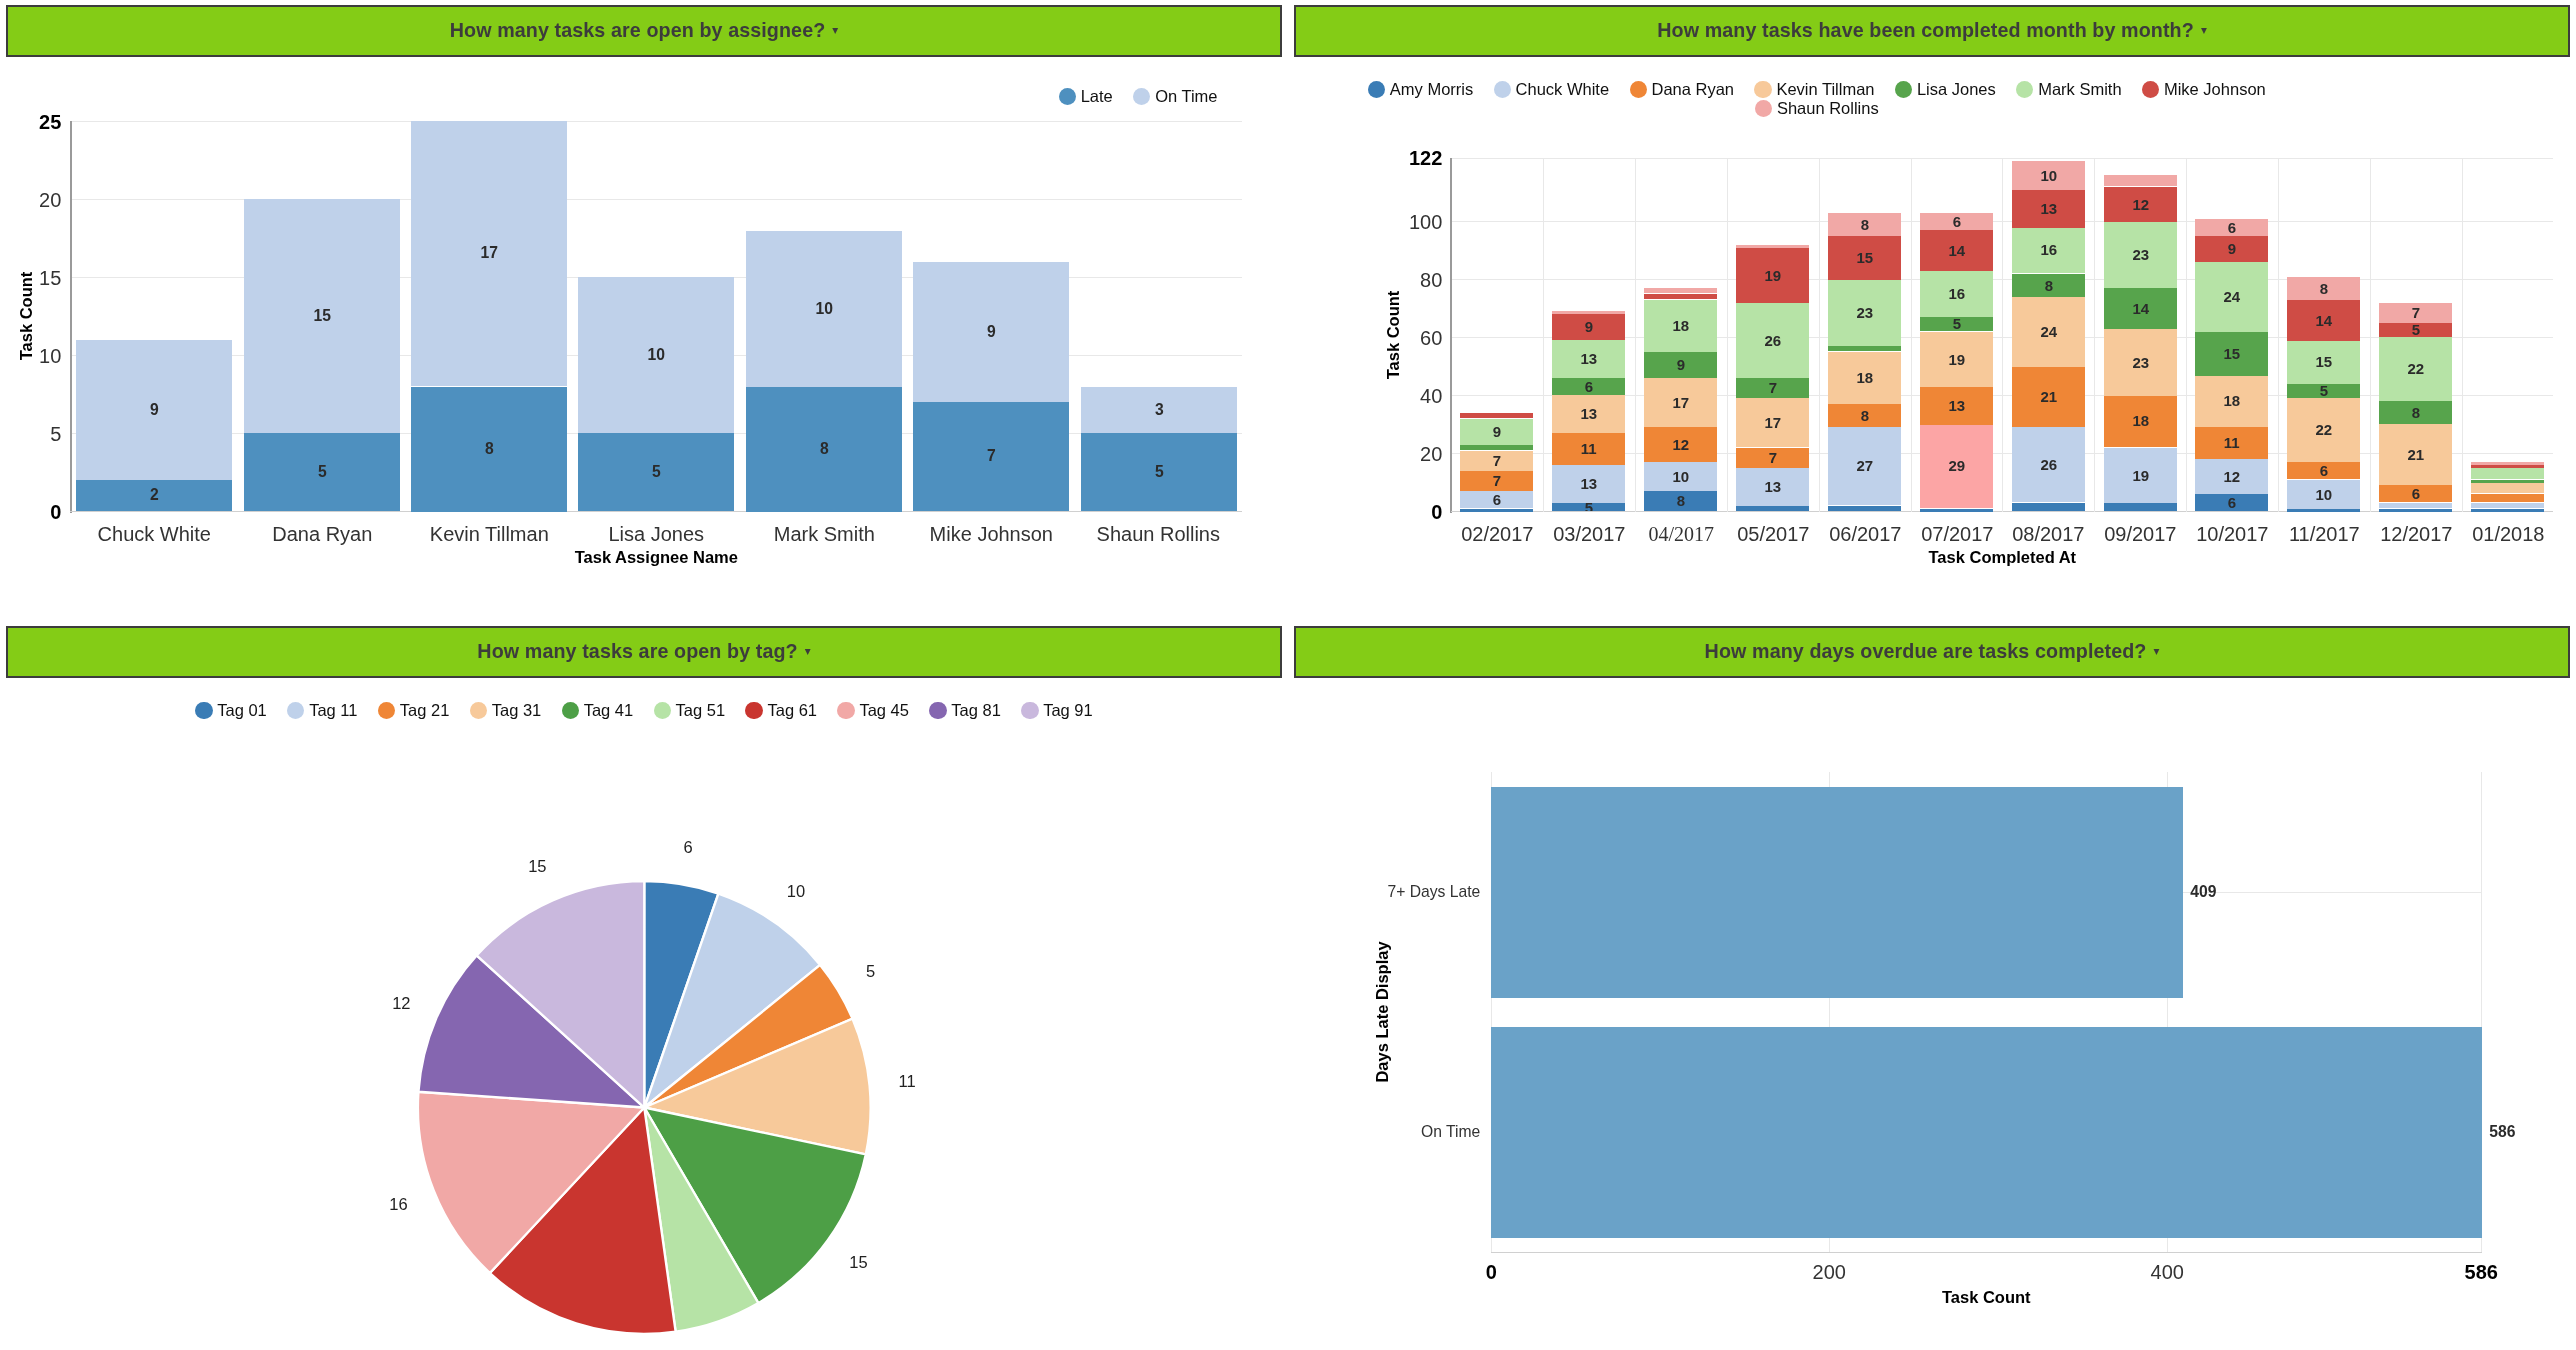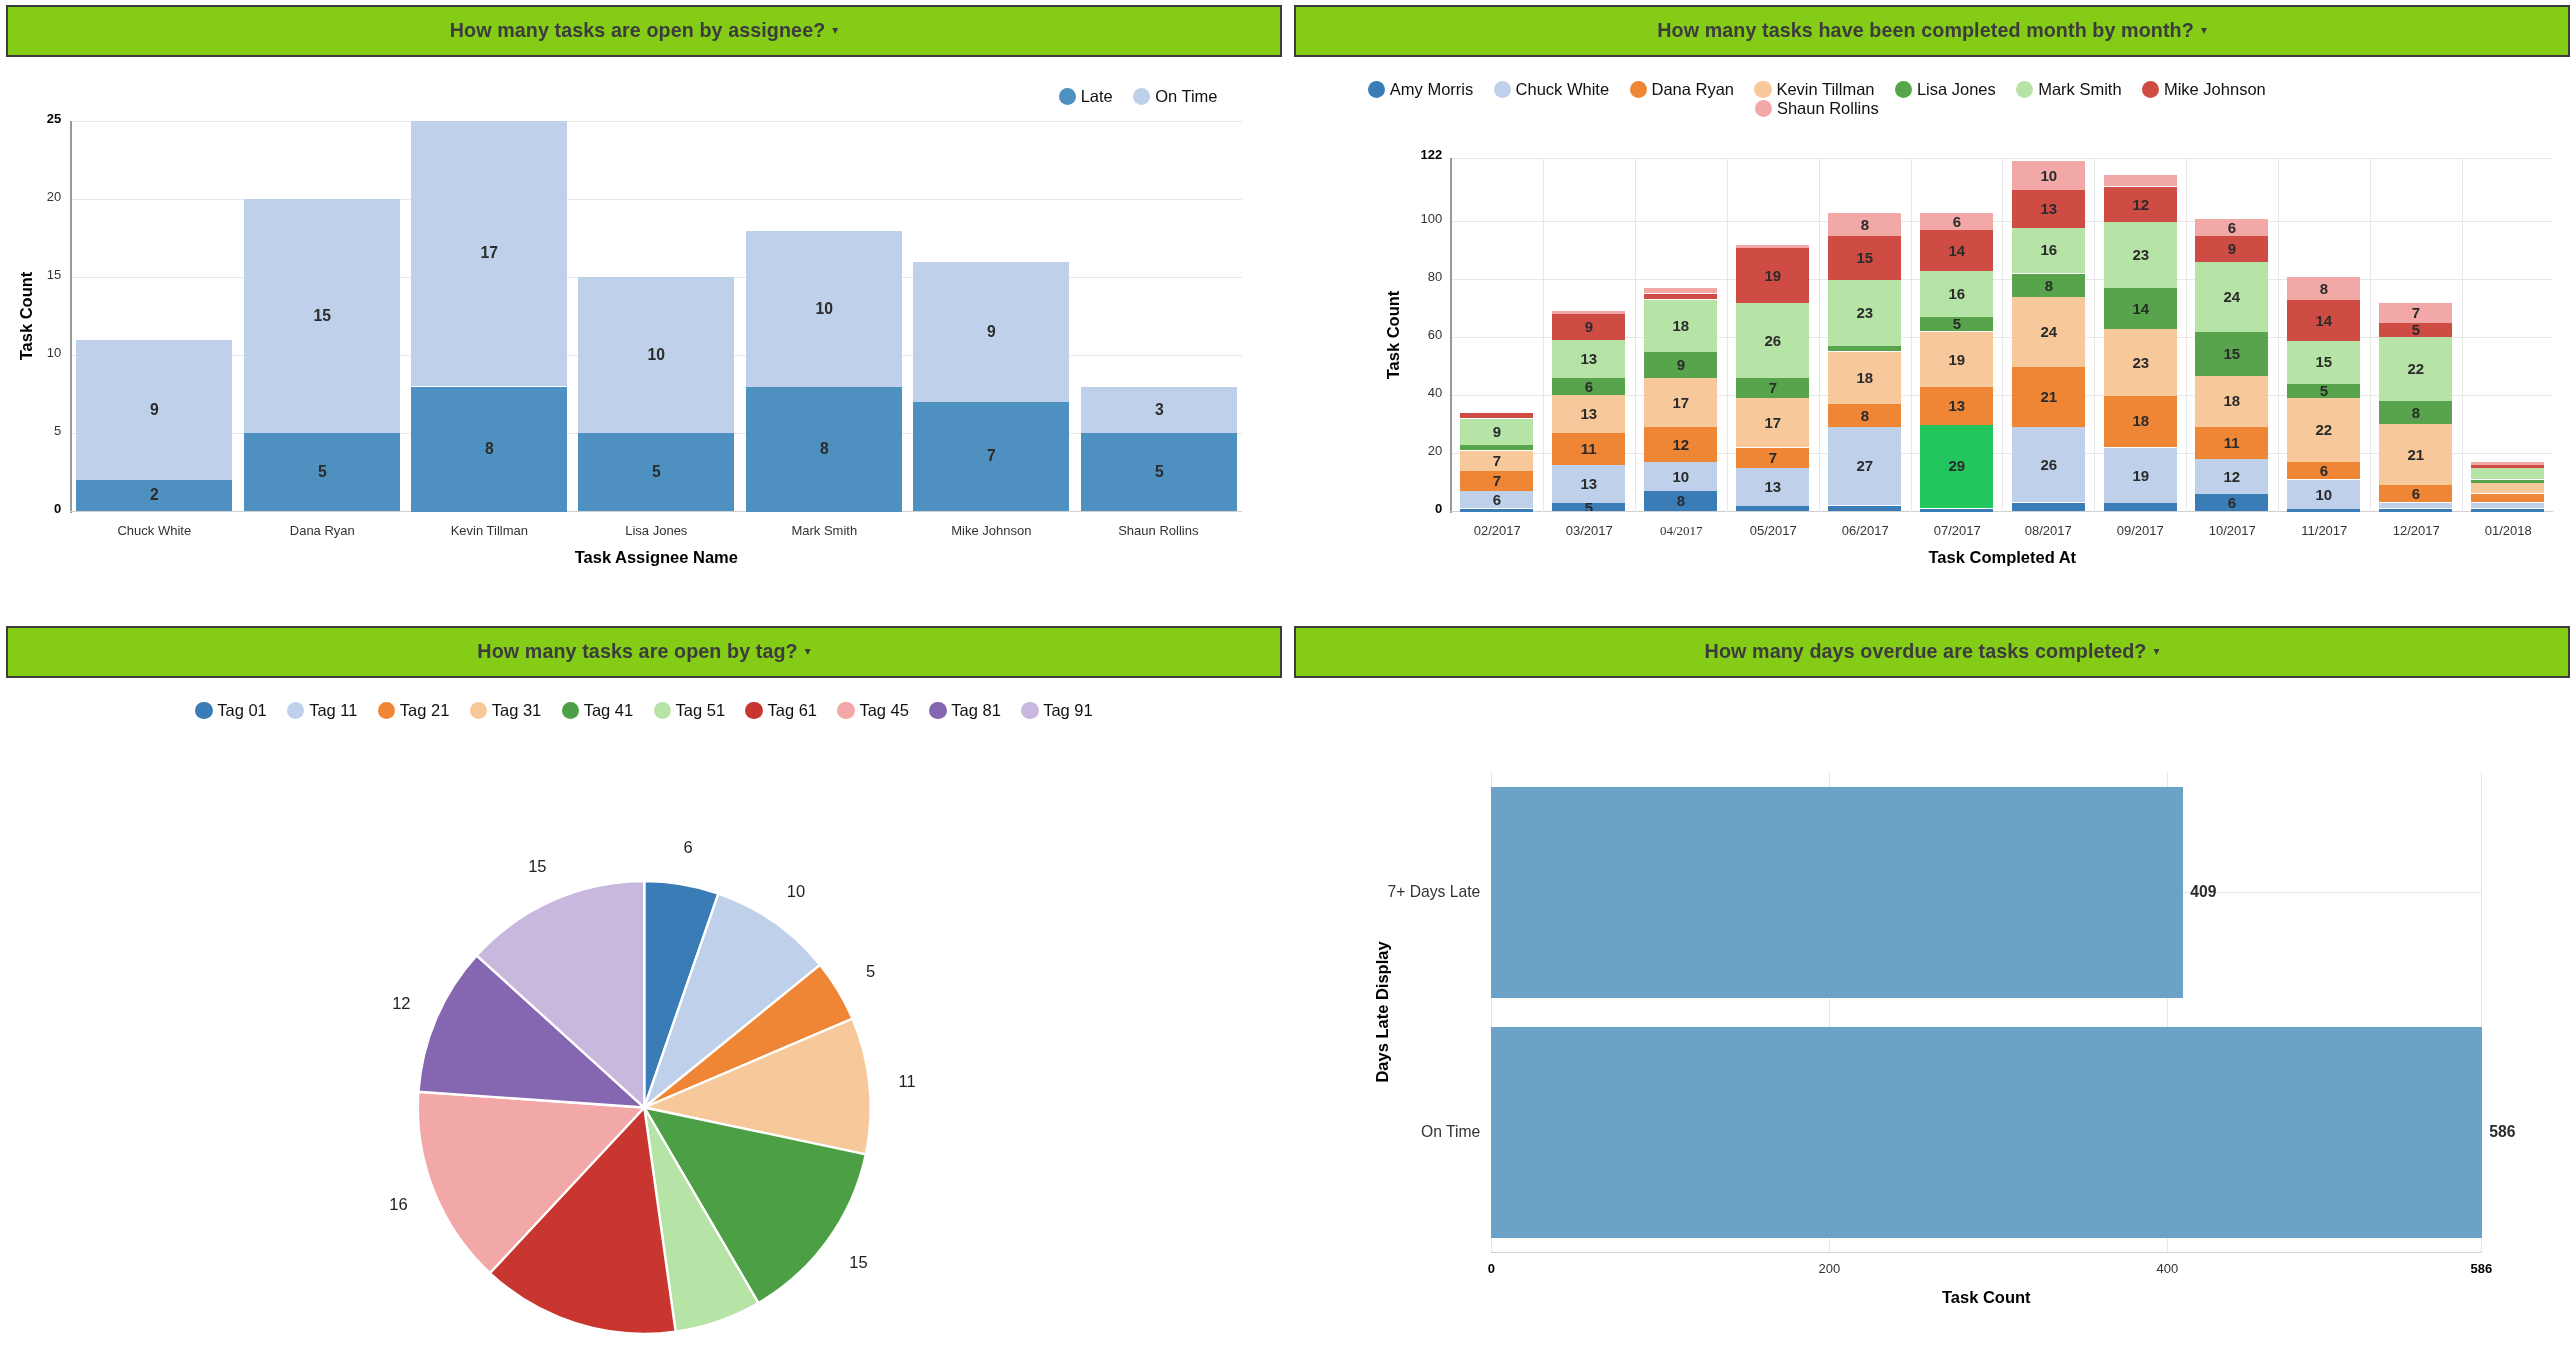--- a/index.html
+++ b/index.html
@@ -26,21 +26,21 @@
 
   
   .legend { display:flex; flex-wrap:wrap; justify-content:center;
             align-items:center; gap:0px 0px; }
   .legend.right { justify-content:flex-end; padding-right:46px; }
   .legend-item { display:flex; align-items:center; margin:0 10.2px; }
   .legend-dot { width:17.3px; height:17.3px; border-radius:50%; margin-right:4.7px; }
   .legend-label { font-size:16.5px; color:#111; white-space:nowrap; }
 
   
-  .ytick, .xtick { font-size:13px; color:#333; }
+  .ytick, .xtick { font-size:20px; color:#333; }
   .ytick.bold, .xtick.bold { font-weight:bold; color:#000; }
   .axis-title { font-size:16.5px; font-weight:bold; color:#000; }
   .axis-title.vertical { writing-mode:vertical-rl; transform:rotate(180deg); }
 
   .gridline { position:absolute; height:0.8px; background:#e8e8e8; }
   .vgridline { position:absolute; width:0.8px; background:#e8e8e8; }
   .axis-line { position:absolute; background:#bdbdbd; }
 
   .bar-seg { position:absolute; display:flex; align-items:center;
              justify-content:center; overflow:hidden; }
@@ -301,21 +301,21 @@
           </div>
           <div class="bar-seg" style="left:534px;top:179px;width:73px;height:44px;background:#cf4c45;">
             <span class="bar-val small">15</span>
           </div>
           <div class="bar-seg" style="left:534px;top:156px;width:73px;height:23px;background:#f1a8a6;">
             <span class="bar-val small">8</span>
           </div>
           <div class="xtick" style="position:absolute;left:571px;top:466px;transform:translateX(-50%);white-space:nowrap;">06/2017</div>
           <div class="vgridline" style="left:617px;top:101px;height:354px;"></div>
           <div class="bar-seg" style="left:626px;top:452px;width:73px;height:2.9px;background:#3a7cb5;"></div>
-          <div class="bar-seg" style="left:626px;top:367px;width:73px;height:84px;background:#22c55e;">
+          <div class="bar-seg" style="left:626px;top:367px;width:73px;height:84px;background:#fca5a5;">
             <span class="bar-val small">29</span>
           </div>
           <div class="bar-seg" style="left:626px;top:330px;width:73px;height:38px;background:#ef8636;">
             <span class="bar-val small">13</span>
           </div>
           <div class="bar-seg" style="left:626px;top:275px;width:73px;height:55px;background:#f7c99a;">
             <span class="bar-val small">19</span>
           </div>
           <div class="bar-seg" style="left:626px;top:260px;width:73px;height:14.5px;background:#57a44c;">
             <span class="bar-val small">5</span>

